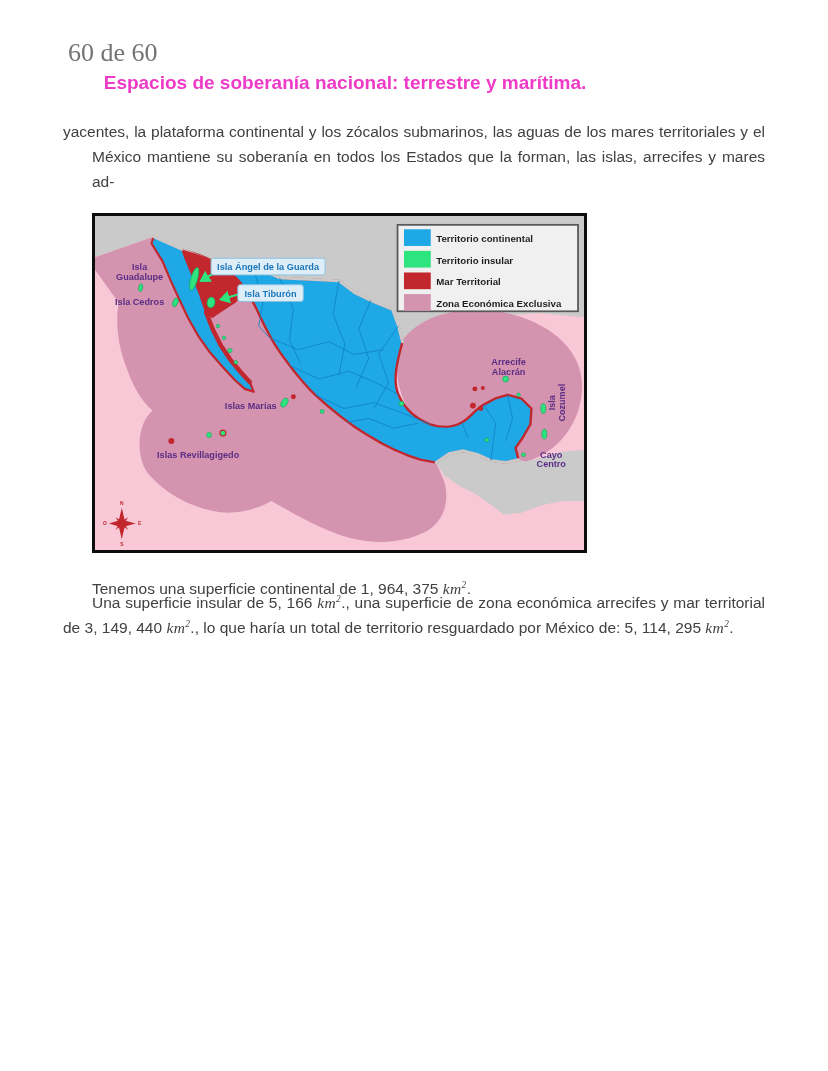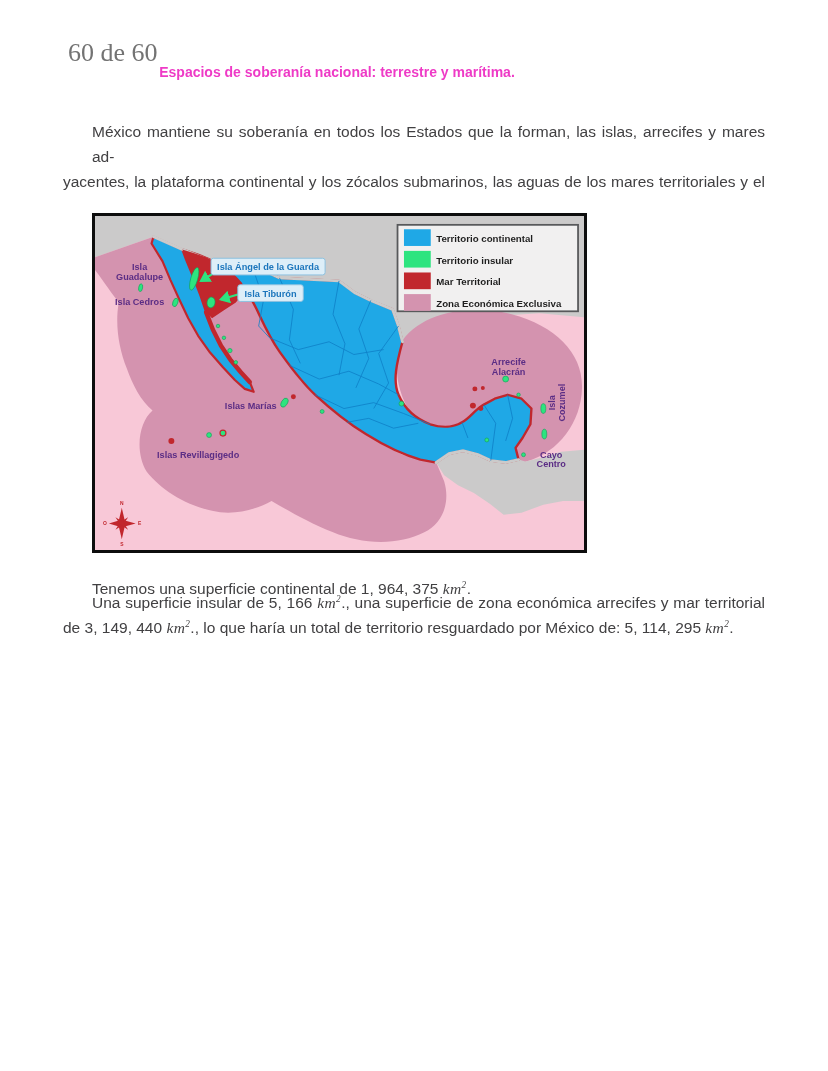--- a/index.html
+++ b/index.html
@@ -1,21 +1,21 @@
 <!DOCTYPE html>
 <html><head>
 <meta charset="utf-8">
 <style>
   html,body{margin:0;padding:0;background:#ffffff;}
   .page{position:relative;width:828px;height:1071px;background:#ffffff;overflow:hidden;
         font-family:"Liberation Sans",sans-serif;}
   .page-number{position:absolute;left:68px;top:26px;font-family:"Liberation Serif",serif;
         font-size:26px;color:#737373;margin-top:12px;}
-  .title{position:absolute;left:0;top:64px;width:674px;margin:0;text-align:center;
-        font-size:14px;font-weight:bold;color:#ee3ac6;}
+  .title{position:absolute;left:0;top:64px;width:674px;margin:8px;text-align:center;
+        font-size:19px;font-weight:bold;color:#ee3ac6;}
   .textblock{position:absolute;left:63px;width:702px;font-size:15.5px;line-height:25px;
         color:#414042;}
   .intro{top:119px;}
   .tline{white-space:normal;}
   .just{text-align:justify;text-align-last:justify;}
   .indent{padding-left:29px;}
   .stat1{top:576px;}
   .stats2{top:590px;}
   .math{font-family:"Liberation Serif",serif;font-style:italic;letter-spacing:0.4px;}
   .math sup{font-size:60%;line-height:0;}
@@ -31,22 +31,22 @@
 </head>
 <body>
 
 <div class="page">
 
   <div class="page-number">60 de 60</div>
 
   <h1 class="title">Espacios de soberanía nacional: terrestre y marítima.</h1>
 
   <div class="textblock intro">
+    <div class="tline just">yacentes, la plataforma continental y los zócalos submarinos, las aguas de los mares territoriales y el</div>
     <div class="tline just indent">México mantiene su soberanía en todos los Estados que la forman, las islas, arrecifes y mares ad-</div>
-    <div class="tline just">yacentes, la plataforma continental y los zócalos submarinos, las aguas de los mares territoriales y el</div>
   </div>
 
   <div class="map-wrap">
     <svg width="489" height="334" viewBox="0 0 493 340" preserveAspectRatio="none">
       <defs>
         <marker id="ah" markerWidth="6" markerHeight="6" refX="4" refY="3" orient="auto">
           <path d="M0,0 L5,3 L0,6 Z" fill="#2de47f"></path>
         </marker>
       </defs>
 

